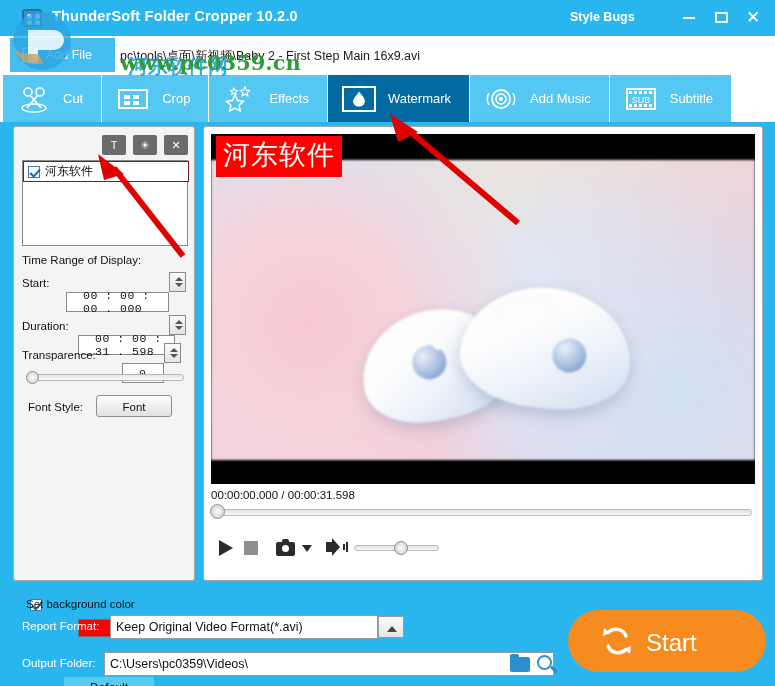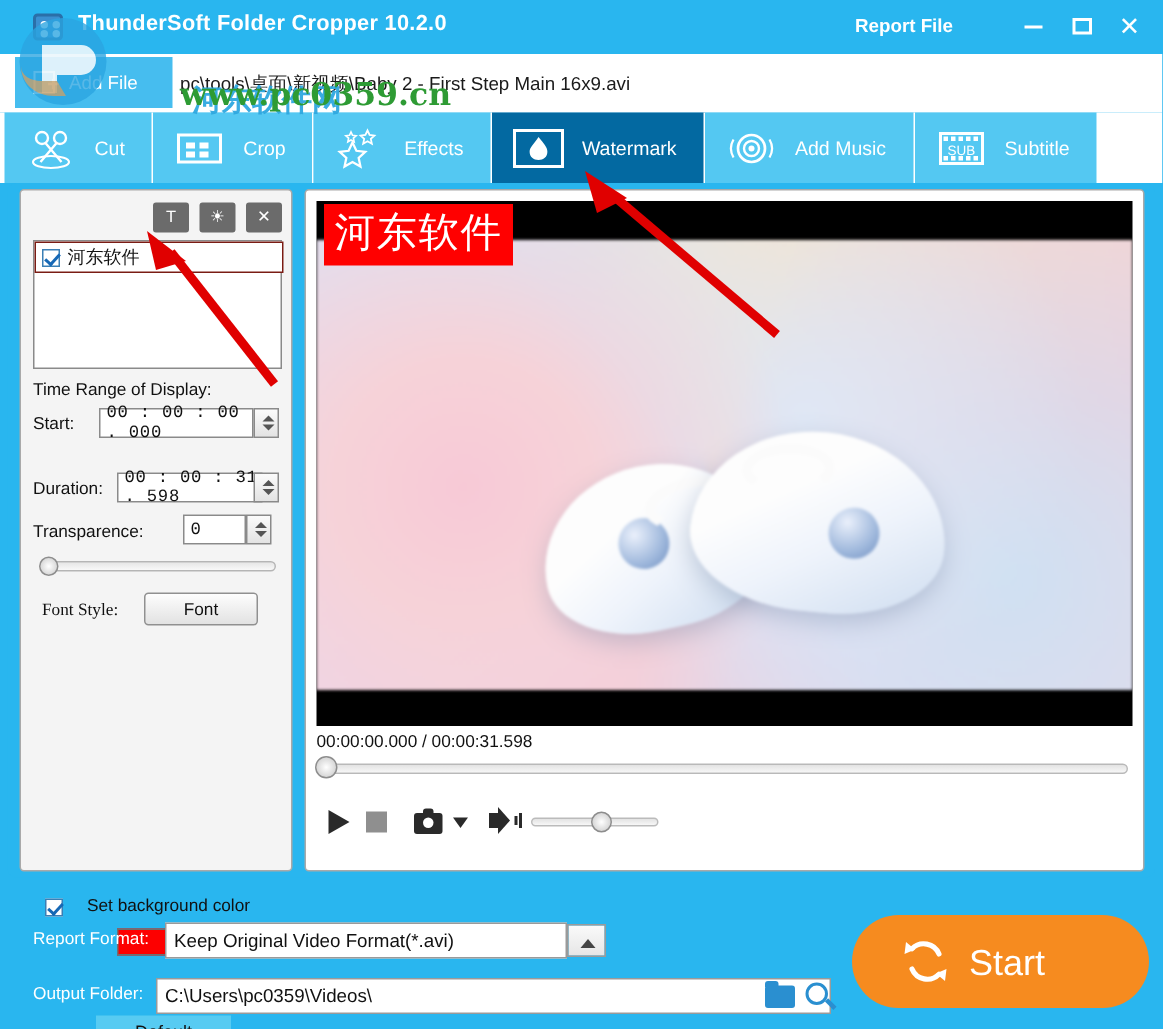--- a/index.html
+++ b/index.html
@@ -60,22 +60,22 @@
   .wm-item { position:absolute; left:0px; top:0px; width:166px; height:21px; border:1px solid #7a1c14;
              background:#fff; display:flex; align-items:center; }
   .cb { width:12px; height:12px; border:1px solid #3a7fb5; background:#fff; margin-left:4px;
         position:relative; flex:0 0 12px;}
   .cb.checked:after { content:""; position:absolute; left:3px; top:0px; width:4px; height:8px;
         border:solid #1668b5; border-width:0 2px 2px 0; transform:rotate(42deg); }
   .wm-item-label { font-size:12px; color:#111; margin-left:5px; }
 
   .lp-text { position:absolute; font-size:11.5px; color:#111; }
   .spin { position:absolute; height:20px; background:#fff; border:1px solid #8a8a8a;
-          font-size:11.5px; color:#111; display:flex; align-items:center; padding-left:4px;
-          font-family:"Liberation Mono", monospace; letter-spacing:.5px;}
+          font-size:11.5px; color:#111; display:flex; align-items:center; padding-left:16px;
+          font-family:"Liberation Mono", monospace; letter-spacing:.5px;margin-top:20px;}
   .spinbtns { position:absolute; width:17px; height:20px; border:1px solid #8a8a8a;
               background:linear-gradient(#fbfbfb,#e3e3e3); }
   .spinbtns:before,.spinbtns:after{ content:""; position:absolute; left:5px; border-left:4px solid transparent;
               border-right:4px solid transparent;}
   .spinbtns:before{ top:4px; border-bottom:4px solid #555;}
   .spinbtns:after{ bottom:4px; border-top:4px solid #555;}
 
   .slider-track { position:absolute; height:7px; background:linear-gradient(#e6e6e6,#f8f8f8);
                   border:1px solid #b5b5b5; border-radius:4px; }
   .slider-knob { position:absolute; width:13px; height:13px; border-radius:50%;
@@ -170,21 +170,21 @@
             font-family:"DejaVu Serif", serif; }
 </style>
 </head>
 <body>
 
 <div id="app">
 
   <div class="titlebar">
     <div class="app-icon"></div>
     <div class="title-text">ThunderSoft Folder Cropper 10.2.0</div>
-    <div class="report-bugs">Report File</div>
+    <div class="report-bugs">Style Bugs</div>
     <div class="win-btn wb-min">
         <i></i>
       </div>
     <div class="win-btn wb-max">
         <i></i>
       </div>
     <div class="win-btn wb-close">✕</div>
   </div>
 
   <div class="filebar">
@@ -308,26 +308,26 @@
       <div class="spin" style="left:64px;top:188px;width:97px;">00 : 00 : 31 . 598</div>
       <div class="spinbtns" style="left:155px;top:188px;"></div>
 
       <div class="lp-text" style="left:8px;top:222px;">Transparence:</div>
       <div class="spin" style="left:108px;top:216px;width:42px;">0</div>
       <div class="spinbtns" style="left:150px;top:216px;"></div>
 
       <div class="slider-track" style="left:14px;top:247px;width:156px;"></div>
       <div class="slider-knob" style="left:12px;top:244px;"></div>
 
-      <div class="lp-text" style="left:14px;top:274px;font-family:Liberation Serif, serif;">Font Style:</div>
+      <div class="lp-text" style="left:14px;top:274px;">Font Style:</div>
       <div class="btn3d" style="left:82px;top:268px;width:76px;height:22px;line-height:22px;">Font</div>
 
 
       <div class="cb checked" style="position:absolute;left:12px;top:472px;"></div>
-      <div class="lp-text" style="left:44px;top:471px;">Set background color</div>
+      <div class="lp-text" style="left:12px;top:471px;">Set background color</div>
 
       <div class="colorswatch"></div>
       <div class="colordrop"></div>
 
       <div class="default-btn">Default</div>
     </div>
 
     <div class="rightpanel">
 
       <div class="video">

